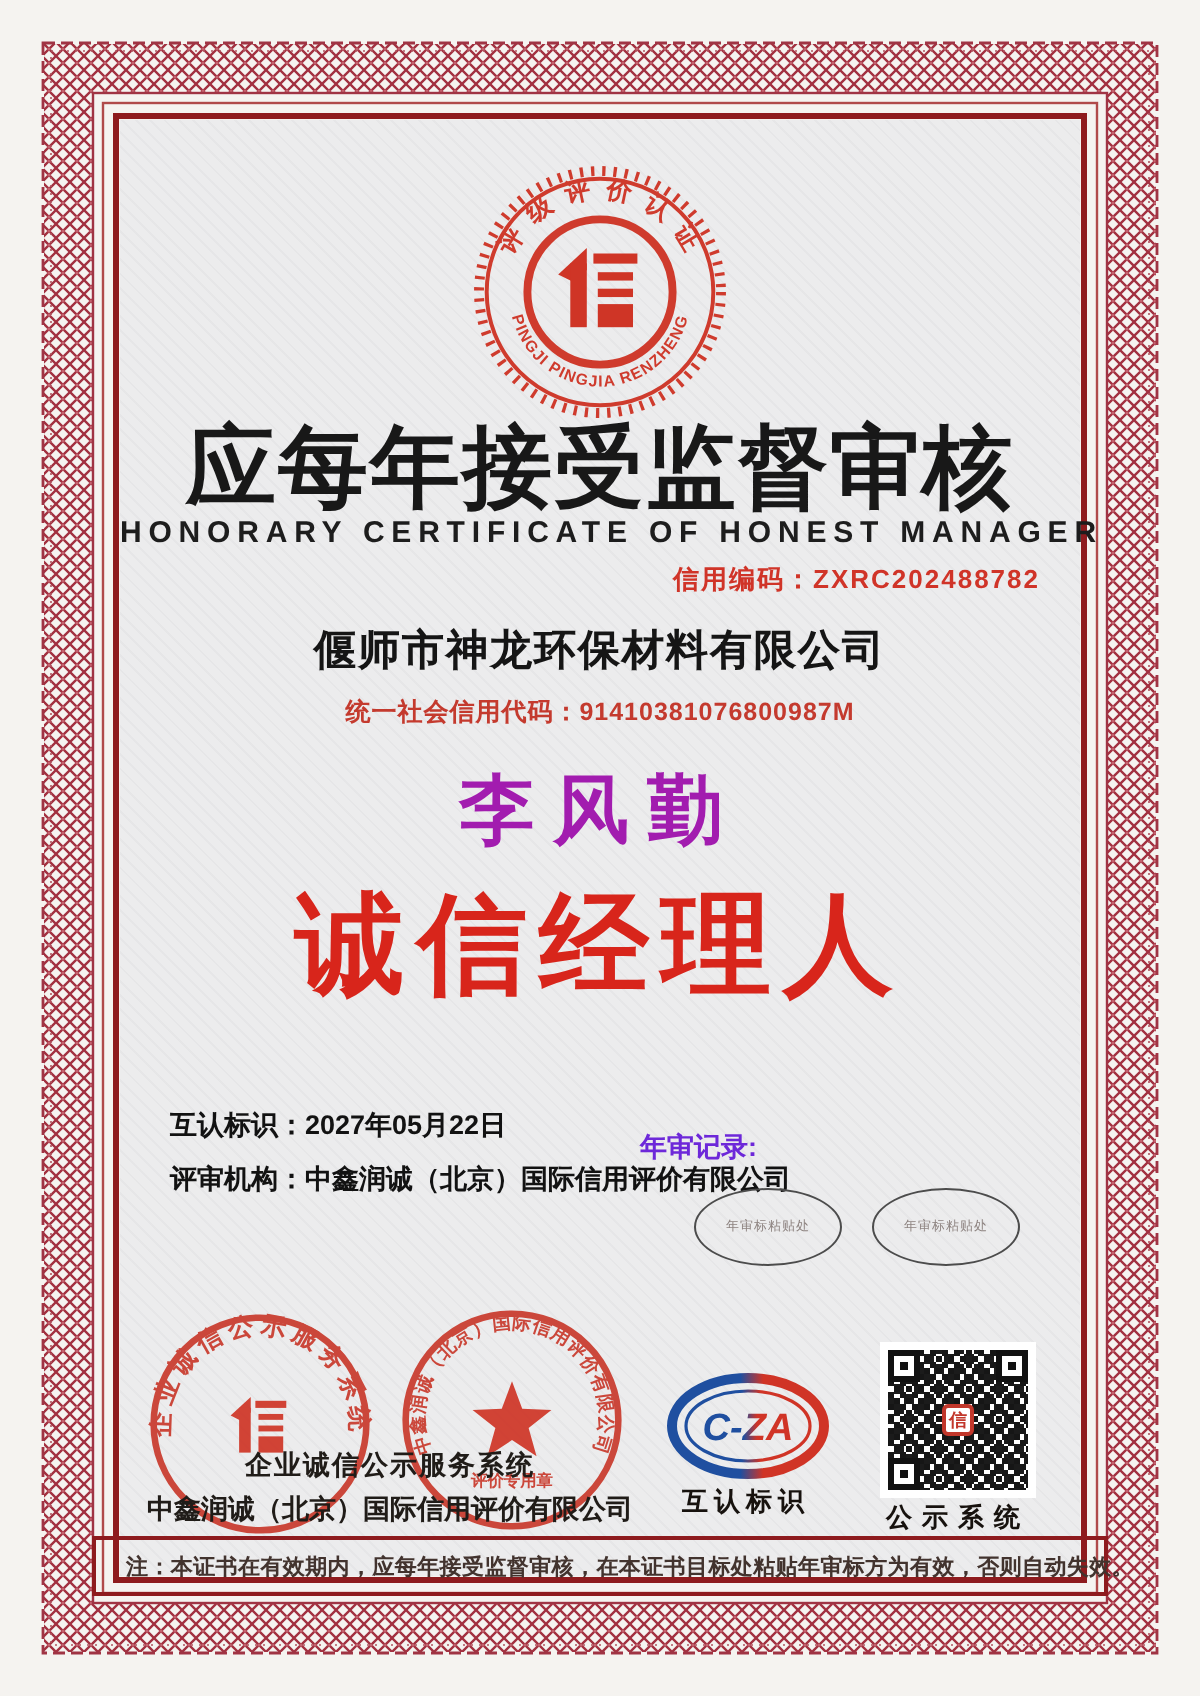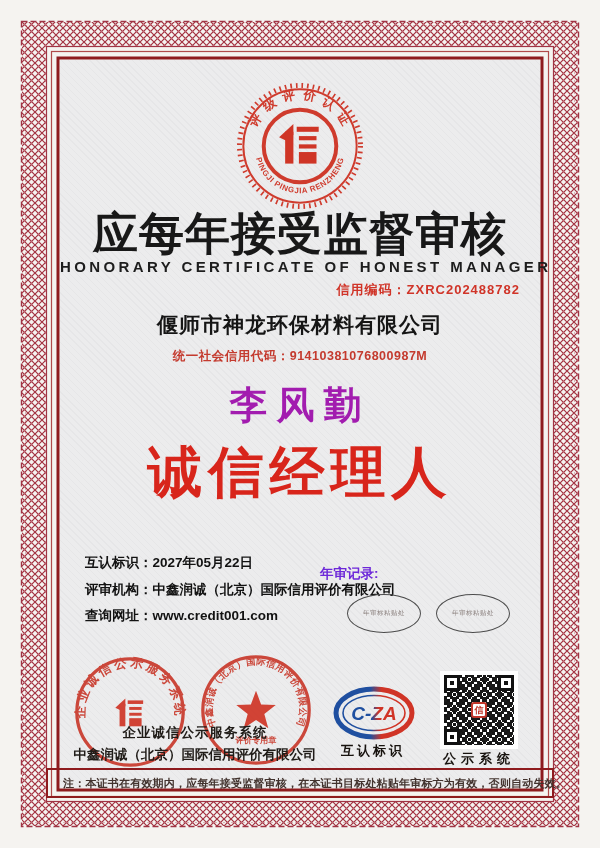--- a/index.html
+++ b/index.html
@@ -131,21 +131,20 @@
 
   <div class="abs ctr company">偃师市神龙环保材料有限公司</div>
   <div class="abs ctr uscc">统一社会信用代码：91410381076800987M</div>
 
   <div class="abs ctr person">李风勤</div>
   <div class="abs ctr honor">诚信经理人</div>
 
   <div class="abs details">
     <div class="detail-row"><span>互认标识：</span><span>2027年05月22日</span></div>
     <div class="detail-row"><span>评审机构：</span><span>中鑫润诚（北京）国际信用评价有限公司</span></div>
-    <div class="detail-row"><span>查询网址：</span><span>www.credit001.com</span></div>
   </div>
 
   <div class="abs annual-label">年审记录:</div>
   <div class="abs slot slot1">
       <span>年审标粘贴处</span>
     </div>
   <div class="abs slot slot2">
       <span>年审标粘贴处</span>
     </div>
 

